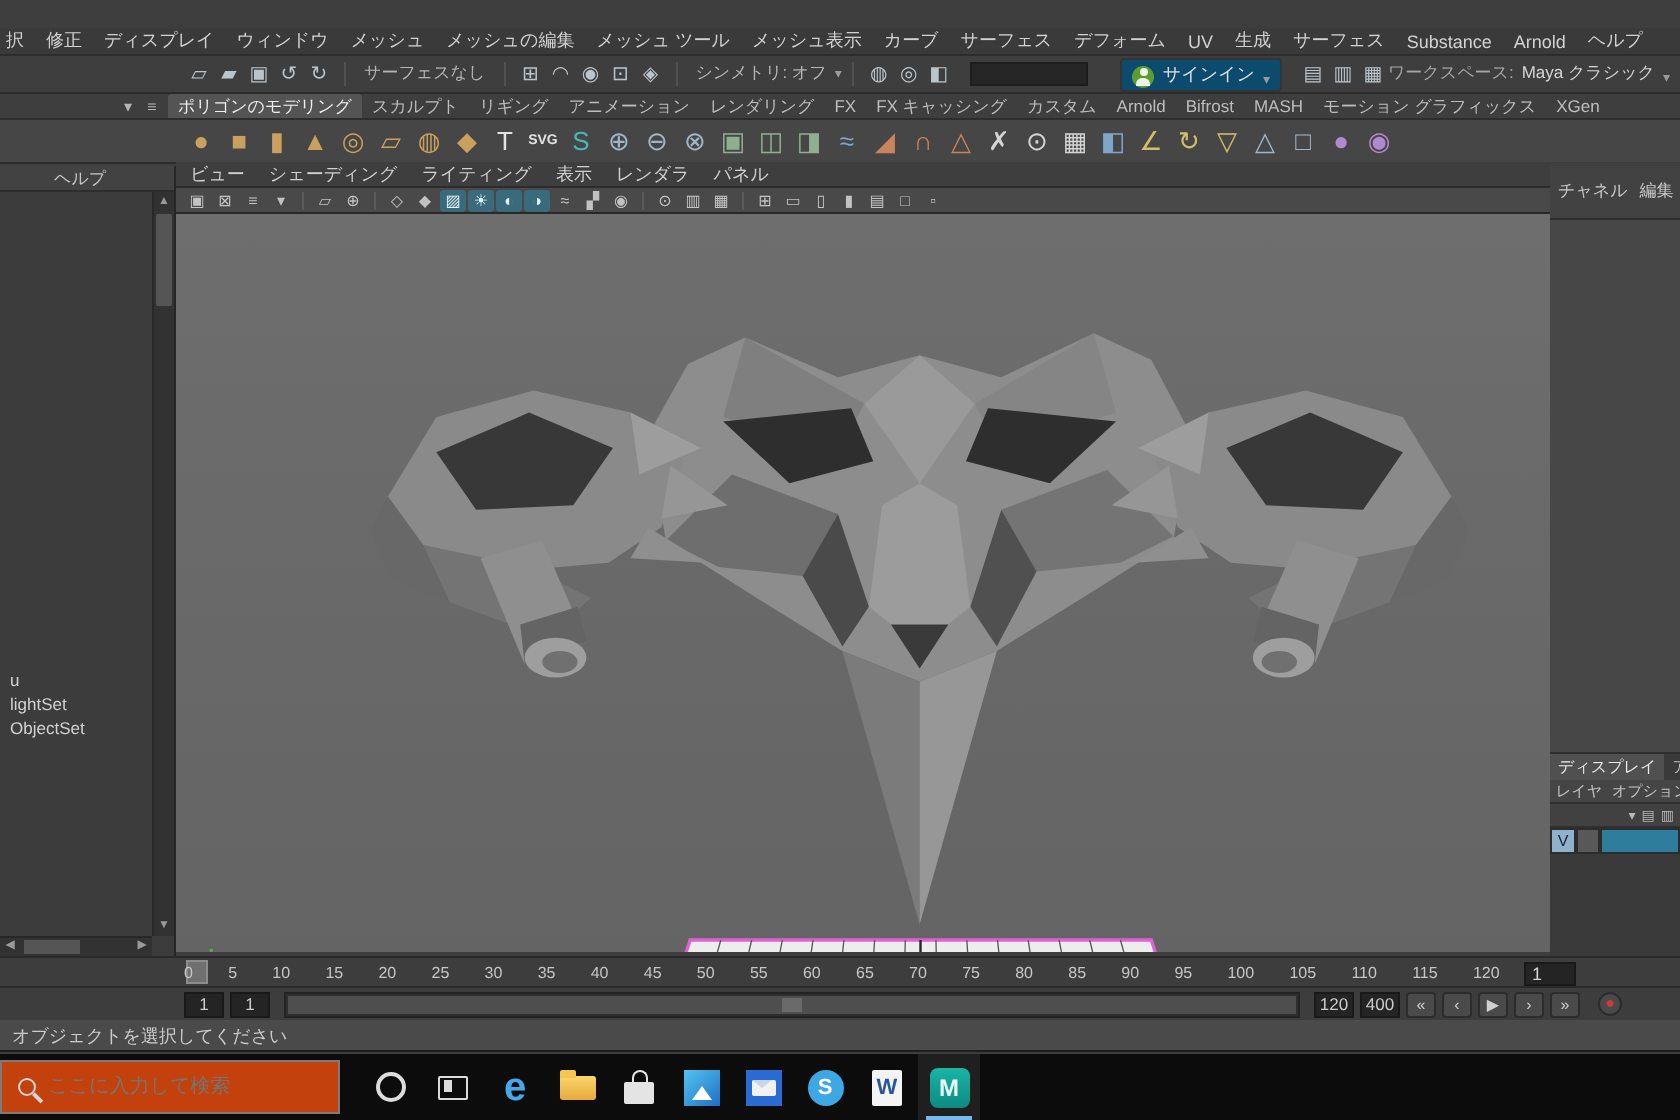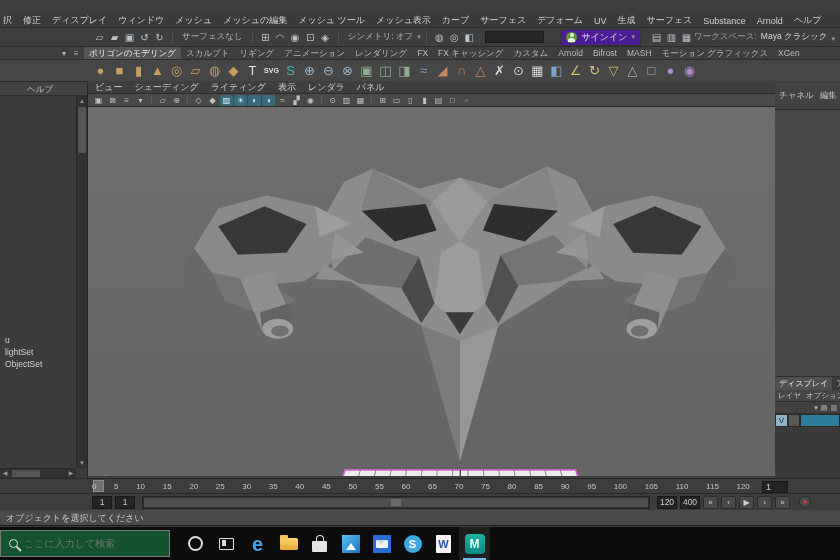--- a/index.html
+++ b/index.html
@@ -14,21 +14,21 @@
   
   .menubar{top:14px;height:14px;background:#3a3a3a;border-bottom:1px solid #2d2d2d;display:flex;gap:11px;padding-left:3px;align-items:center}
   .menu-item{font-size:9px;color:#d2d2d2;white-space:nowrap}
 
   
   .statusline{top:28px;height:19px;background:#3e3e3e;border-bottom:1px solid #2c2c2c;display:flex;align-items:center;padding:0 5px 0 92px}
   .sl-icon{width:15px;text-align:center;font-size:10px;color:#b9c4cc}
   .sl-sep{width:1px;height:12px;background:#2c2c2c;border-right:1px solid #525252;margin:0 5px}
   .sl-label{font-size:8.5px;color:#b5b5b5;margin:0 4px;white-space:nowrap}
   .sl-input{width:62px;height:12px;background:#262626;border:1px solid #1d1d1d;margin:0 8px}
-  .signin{display:flex;align-items:center;gap:4px;margin:0 8px;padding:1px 5px;border:1px solid #343434;border-radius:2px;background:#4c1d95}
+  .signin{display:flex;align-items:flex-end;gap:4px;margin:0 8px;padding:1px 5px;border:1px solid #343434;border-radius:2px;background:#0c4a6e}
   .signin-ic{position:relative;width:11px;height:11px;border-radius:50%;background:#5a9e32}
   .signin-ic::before{content:"";position:absolute;left:3.5px;top:1.5px;width:4px;height:4px;border-radius:50%;background:#eef5e8}
   .signin-ic::after{content:"";position:absolute;left:2px;bottom:1px;width:7px;height:4px;border-radius:3px 3px 0 0;background:#eef5e8}
   .signin-txt{font-size:9px;color:#e0e0e0;white-space:nowrap}
   .caret{font-size:7px;color:#9a9a9a}
   .workspace{margin-left:auto;display:flex;align-items:flex-end;gap:4px;white-space:nowrap}
   .ws-label{font-size:8.5px;color:#a6a6a6}
   .ws-value{font-size:8.5px;color:#d6d6d6}
 
   
@@ -99,21 +99,21 @@
   .rs-range{position:absolute;left:1px;top:1px;bottom:1px;right:1px;background:#4e4e4e}
   .rs-range::after{content:"";position:absolute;left:50%;top:1px;bottom:1px;width:10px;margin-left:-5px;background:#6a6a6a}
   .tr-btn{width:15px;height:13px;background:#4a4a4a;border:1px solid #2c2c2c;border-radius:2px;font-size:8px;line-height:11px;text-align:center;color:#d0d0d0}
   .autokey{width:12px;height:12px;border-radius:50%;background:#4a4a4a;border:1px solid #2c2c2c;color:#cc3b3b;font-size:8px;line-height:10px;text-align:center;margin-left:6px}
 
   
   .helpline{top:510px;height:16px;background:#4a4a4a;border-bottom:1px solid #1d1d1d;font-size:9px;line-height:16px;padding-left:6px;color:#cbcbcb}
 
   
   .taskbar{top:527px;height:33px;background:#0c0c0c;display:flex;align-items:center}
-  .search{width:170px;height:27px;background:#14532d;border:1px solid #7b7b7b;display:flex;align-items:center;gap:6px;padding-left:8px;flex:0 0 auto}
+  .search{width:170px;height:27px;background:#c2410c;border:1px solid #7b7b7b;display:flex;align-items:center;gap:6px;padding-left:8px;flex:0 0 auto}
   .mag{position:relative;width:9px;height:9px;border:1.5px solid #d6d6d6;border-radius:50%;flex:0 0 auto}
   .mag::after{content:"";position:absolute;width:6px;height:1.5px;background:#d6d6d6;right:-5px;bottom:-2px;transform:rotate(45deg)}
   .search input{background:transparent;border:none;outline:none;color:#c6c6c6;font-size:10px;width:128px;font-family:inherit}
   .tb-cells{display:flex;margin-left:10px}
   .tb-cell{position:relative;width:31px;height:33px;display:flex;align-items:center;justify-content:center}
   .tb-cell.active{background:rgba(255,255,255,.08)}
   .tb-cell.active::after{content:"";position:absolute;left:4px;right:4px;bottom:0;height:2px;background:#76b9ed}
   .tbicon{position:relative;display:flex;align-items:center;justify-content:center}
   .tb-cortana-icon{width:15px;height:15px;border:2px solid #dcdcdc;border-radius:50%}
   .tb-task-view-icon{width:15px;height:12px;border:1.5px solid #dcdcdc;border-radius:1px}

